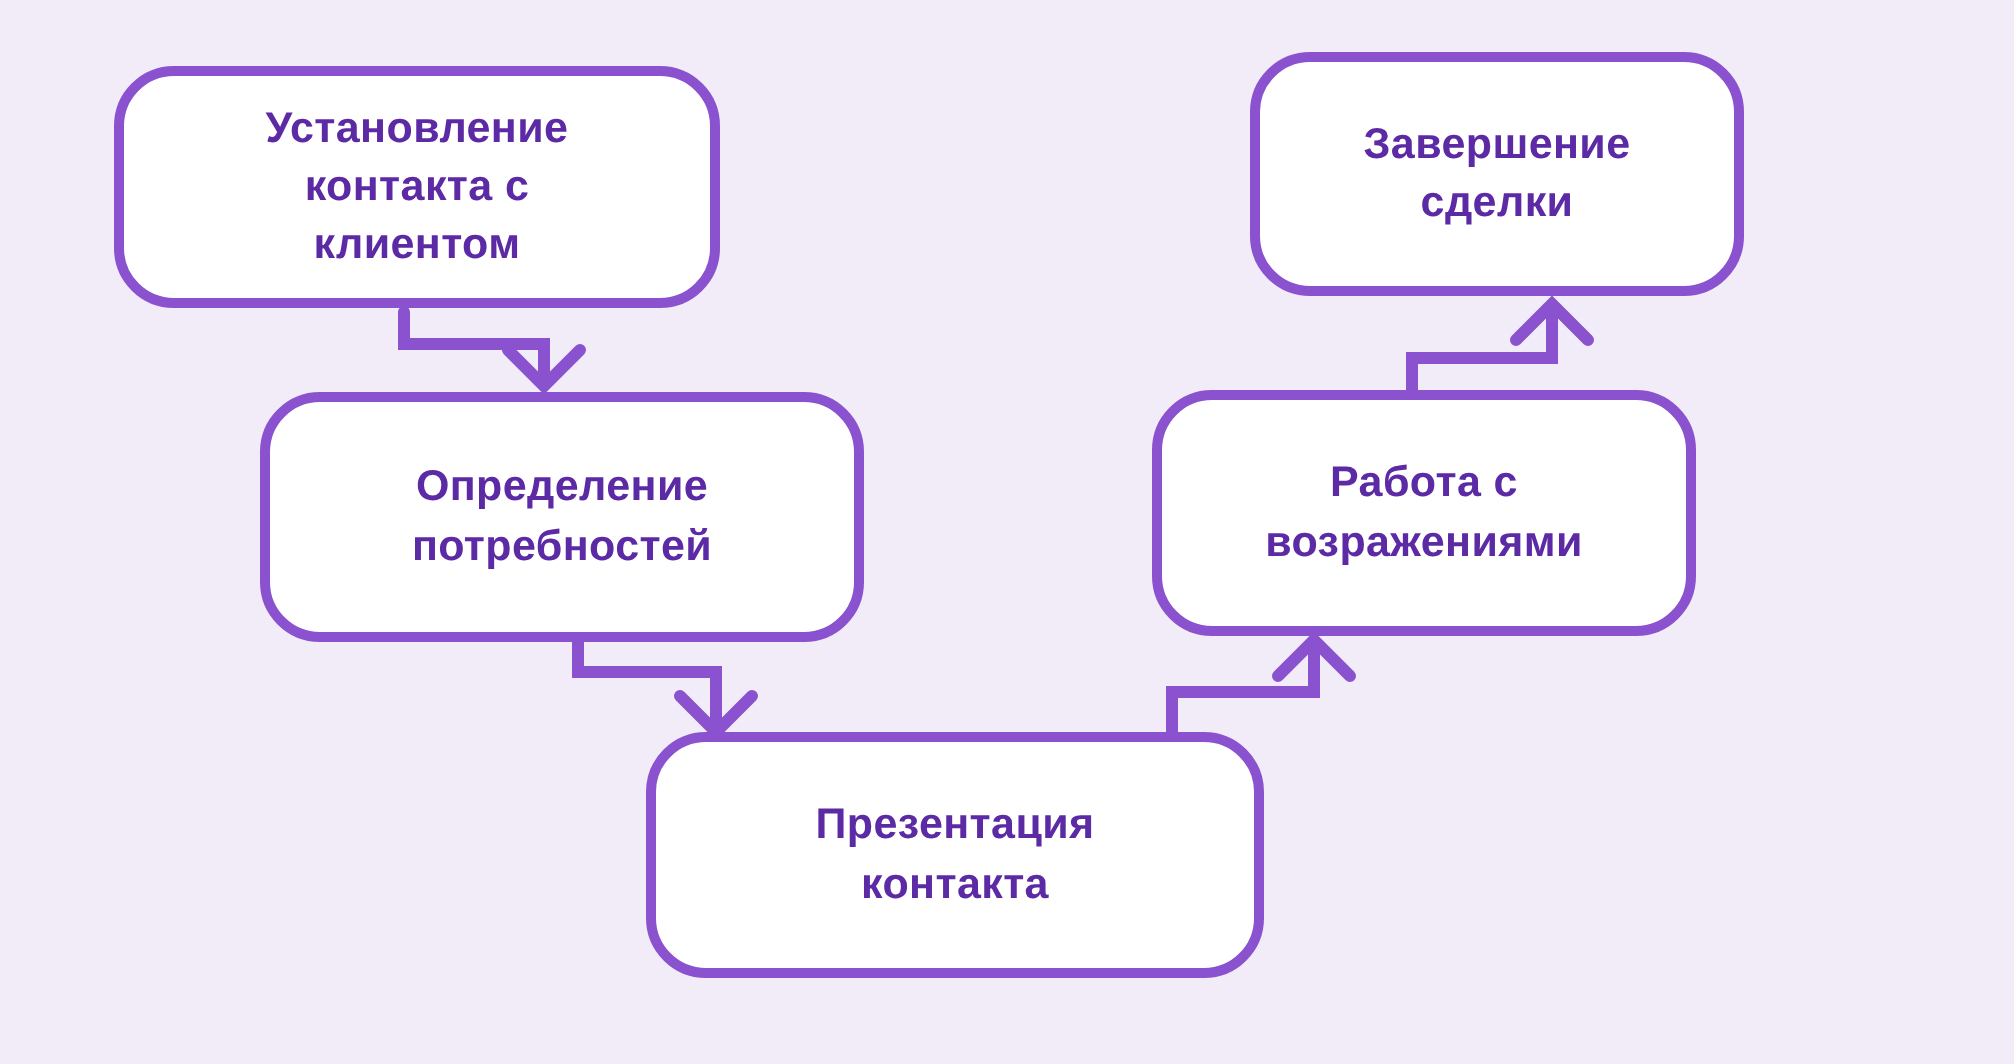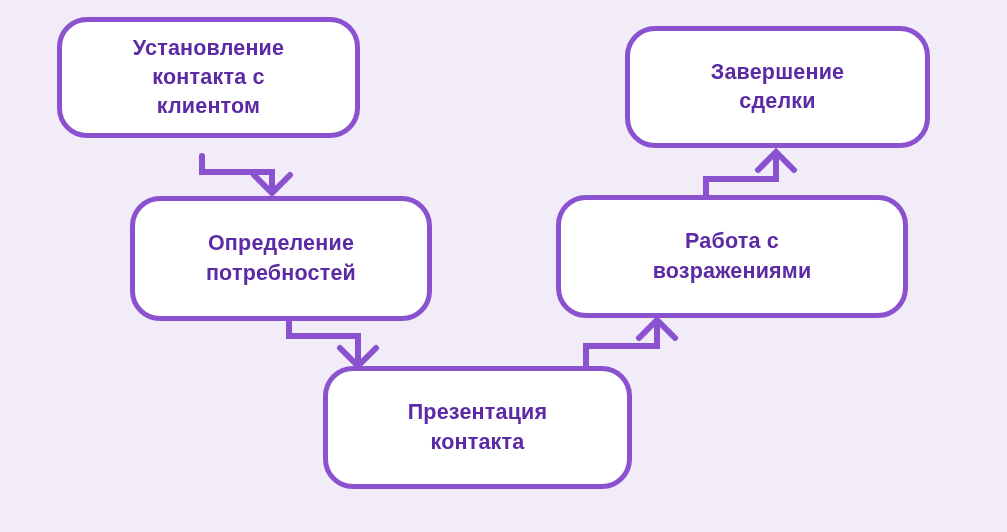--- a/index.html
+++ b/index.html
@@ -47,25 +47,25 @@
     z-index:2;
   }
   .node-label{
     color:var(--text);
     font-size:21.5px;
     font-weight:bold;
     line-height:1.35;
     white-space:pre-line;
     letter-spacing:.2px;
   }
-  .node-1{left:57px;  top:17px;  width:303px; height:121px;}
+  .node-1{left:57px;  top:33px;  width:303px; height:121px;}
   .node-2{left:130px; top:196px; width:302px; height:125px;}
   .node-3{left:323px; top:366px; width:309px; height:123px;}
-  .node-4{left:556px; top:195px; width:352px; height:123px;}
-  .node-5{left:625px; top:26px;  width:305px; height:122px;}
+  .node-4{left:576px; top:195px; width:272px; height:123px;}
+  .node-5{left:625px; top:26px;  width:247px; height:122px;}
 </style>
 </head>
 <body>
 
 <div class="stage">
 
   <svg class="connectors" viewBox="0 0 1007 532" xmlns="http://www.w3.org/2000/svg" aria-hidden="true">
     <path d="M202 156 V172 H272 V191 M254 175 L272 193 L290 175"></path>
     <path d="M289 320 V336 H358 V364 M340 348 L358 366 L376 348"></path>
     <path d="M586 366 V346 H657 V324 M639 338 L657 320 L675 338"></path>

